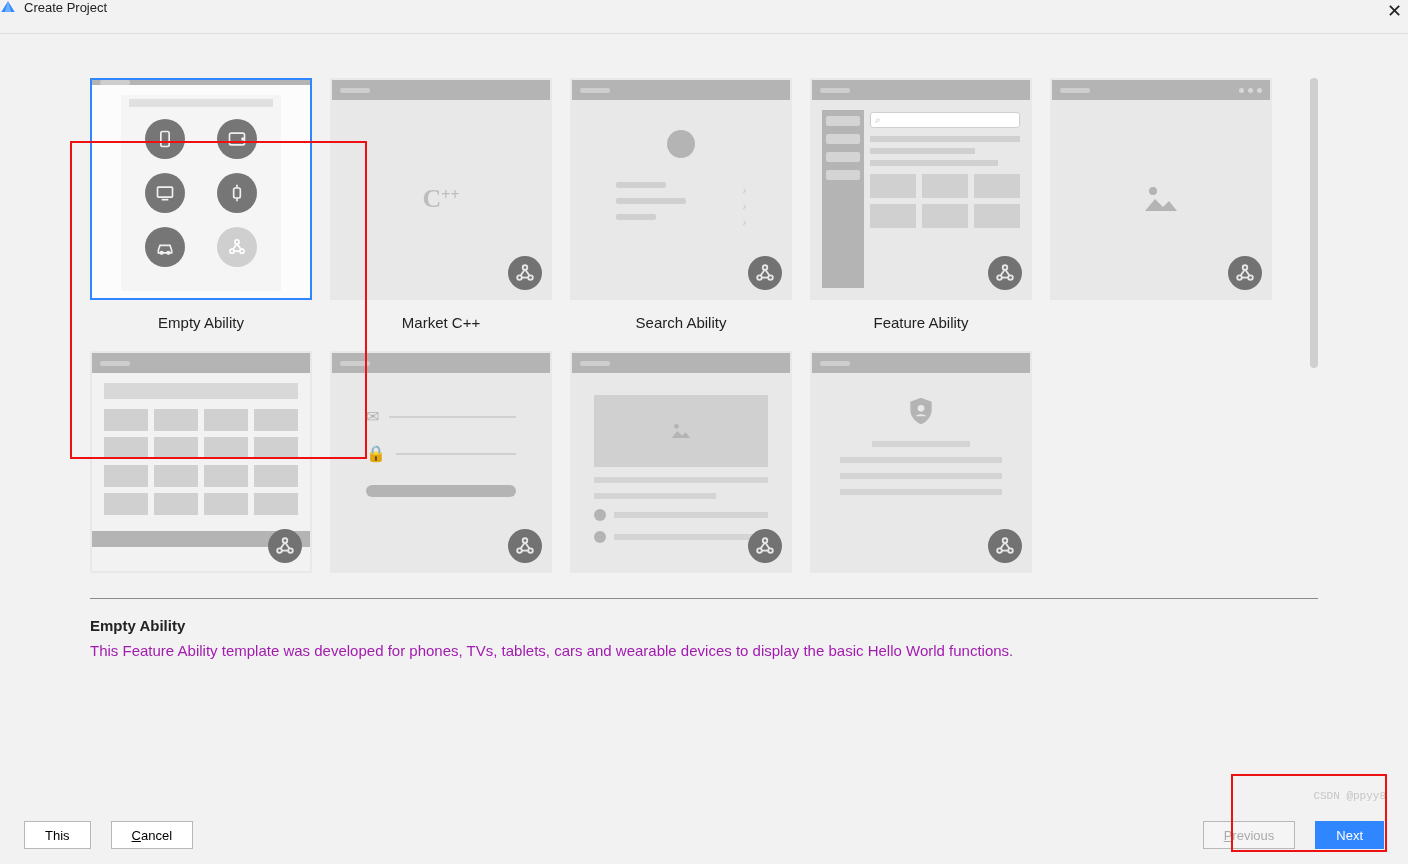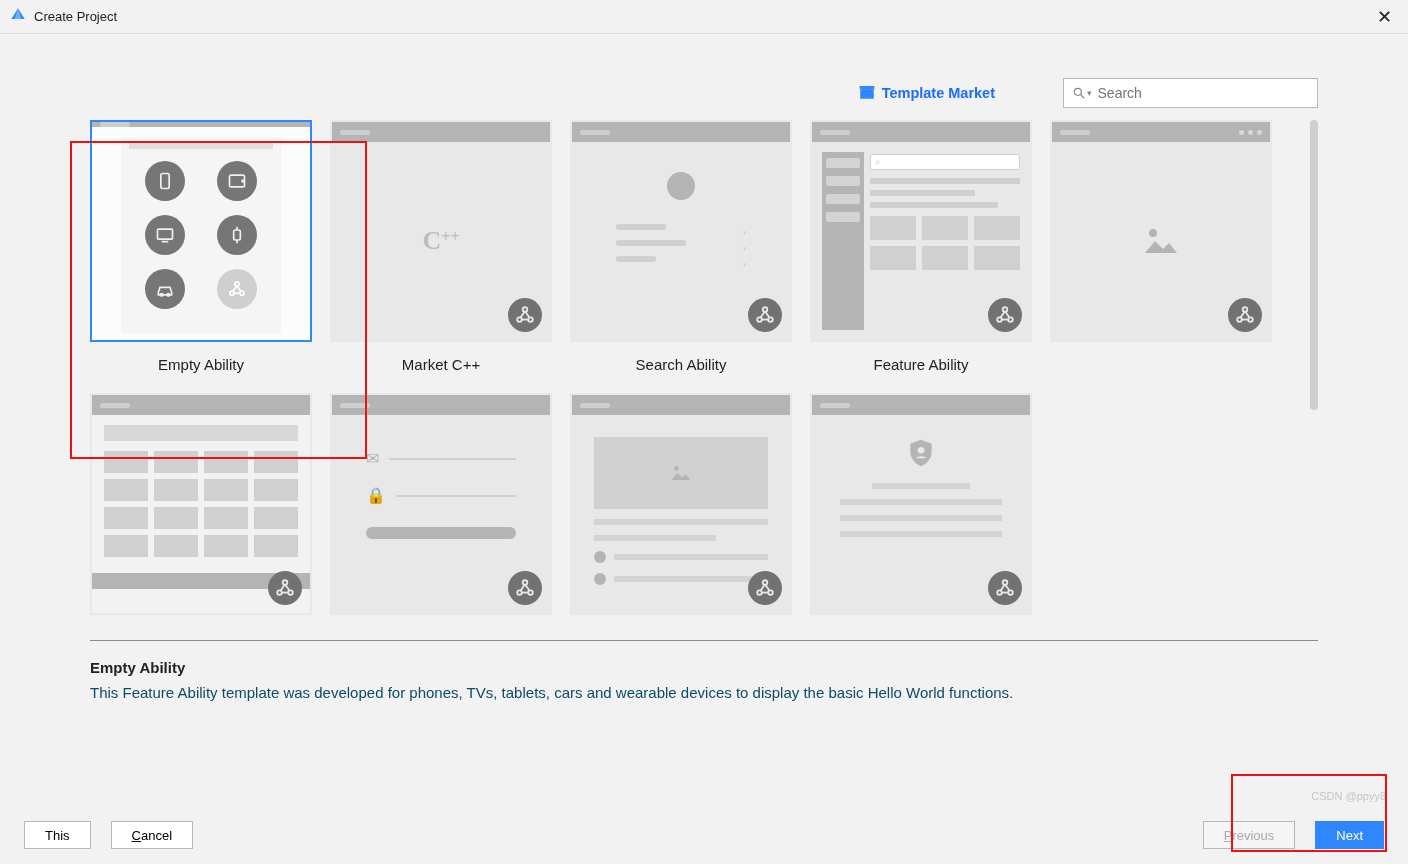--- a/index.html
+++ b/index.html
@@ -1,17 +1,17 @@
 <!DOCTYPE html>
 <html><head>
   <meta charset="utf-8">
   <style>
     * { box-sizing: border-box; margin: 0; padding: 0; }
     body { font-family: "Segoe UI", Arial, sans-serif; background: #f2f2f2; width: 1408px; height: 864px; overflow: hidden; color: #222; }
-    .titlebar { height: 34px; background: #f2f2f2; border-bottom: 1px solid #ddd; display: flex; align-items: center; padding: 0 10px; font-size: 13px; }
+    .titlebar { height: 34px; background: #f2f2f2; border-bottom: 1px solid #ddd; display: flex; padding: 0 0; font-size: 13px; }
     .titlebar .logo-icon { margin-right: 8px; }
     .titlebar .spacer { flex: 1; }
     .titlebar .close { font-size: 18px; padding: 0 6px; cursor: pointer; }
     .content { padding: 44px 90px 0 90px; }
     .heading { font-size: 30px; font-weight: 500; margin-bottom: 30px; }
     .toolbar-row { display: flex; justify-content: flex-end; align-items: center; gap: 68px; margin-bottom: 12px; }
     .market-link { color: #1a6dff; font-weight: 700; font-size: 14.5px; display: flex; align-items: center; gap: 6px; cursor: pointer; }
     .search-box { display: flex; align-items: center; border: 1px solid #b8b8b8; background: #fff; height: 30px; width: 255px; padding: 0 8px; }
     .search-box input { border: none; outline: none; flex: 1; font-size: 14px; background: transparent; }
     .search-box .mag { color: #888; margin-right: 6px; display: flex; align-items: center; }
@@ -27,21 +27,21 @@
     .tile-body { flex: 1; background: #e8e8e8; position: relative; padding: 10px; }
     .tile-label { margin-top: 14px; font-size: 15px; }
     .badge { position: absolute; right: 8px; bottom: 8px; width: 34px; height: 34px; border-radius: 50%; background: #727272; display: flex; align-items: center; justify-content: center; }
     .badge svg { width: 22px; height: 22px; }
     .redbox { position: absolute; border: 2px solid #e11; pointer-events: none; }
     .highlight1 { left: 70px; top: 141px; width: 297px; height: 318px; }
     .highlight2 { right: 21px; bottom: 12px; width: 156px; height: 78px; }
     .divider { height: 1px; background: #8c8c8c; margin: 15px 0 18px 0; }
     .desc-block { padding: 0 90px; }
     .desc-title { font-weight: 700; font-size: 15px; margin-bottom: 8px; }
-    .desc-text { font-size: 15px; color: #0c4a6e; }
+    .desc-text { font-size: 15px; color: #a21caf; }
     .footer { position: absolute; left: 0; right: 0; bottom: 0; height: 58px; padding: 0 24px; display: flex; align-items: center; gap: 20px; }
     .btn { height: 28px; padding: 0 20px; font-size: 13px; background: #fff; border: 1px solid #b8b8b8; cursor: pointer; display: flex; align-items: center; }
     .btn.primary { background: #2f86ff; color: #fff; border-color: #2f86ff; }
     .btn.disabled { color: #aaa; background: #f5f5f5; }
     .btn .ul { text-decoration: underline; }
     .footer .spacer2 { flex: 1; }
     .scroll-track { position: absolute; right: 0; top: 0; width: 8px; height: 100%; }
     .scroll-thumb { position: absolute; right: 0; top: 0; width: 8px; height: 290px; background: #cfcfcf; border-radius: 4px; }
     
     .empty-icons { width: 160px; margin: 0 auto; background: #f5f5f5; padding: 4px 8px 10px; }
@@ -78,61 +78,39 @@
     .feed-body { padding:12px; display:flex; flex-direction:column; gap:10px; }
     .feed-body .pic { height:72px; background:#d0d0d0; display:flex; align-items:center; justify-content:center; color:#b4b4b4;}
     .feed-body .txtl { height:6px; background:#d4d4d4; }
     .feed-body .item { display:flex; align-items:center; gap:8px; }
     .feed-body .item .c { width:12px; height:12px; border-radius:50%; background:#b4b4b4;}
     .feed-body .item .l { flex:1; height:6px; background:#d4d4d4;}
     .profile-body { padding:12px 18px; display:flex; flex-direction:column; align-items:center; gap:10px;}
     .profile-body .shield { color:#b4b4b4; }
     .profile-body .ln { width:100%; height:6px; background:#d4d4d4;}
     .profile-body .ln.s { width:60%; }
-    .watermark { position:absolute; right:22px; bottom:62px; font-size:11px; color:#c5c5c5; }
+    .watermark { position:absolute; right:22px; bottom:62px; font-size:11px; color:#c5c5c5;font-family:Liberation Mono, monospace; }
   </style>
 </head>
 <body>
 
 <div class="titlebar">
   <span class="logo-icon">
     <svg width="16" height="16" viewBox="0 0 24 24">
         <path d="M12 2 L22 18 L2 18 Z" fill="#2f86ff"></path>
         <path d="M12 2 L17 18 L7 18 Z" fill="#6bb0ff"></path>
       </svg>
   </span>
   <span>Create Project</span>
   <span class="spacer"></span>
   <span class="close">✕</span>
 </div>
 
 <div class="content">
 
-  <div class="toolbar-row">
-    <div class="market-link">
-      <span>
-        <svg width="18" height="18" viewBox="0 0 24 24">
-            <rect x="3" y="9" width="18" height="12" fill="#2f86ff"></rect>
-            <path d="M2 4h20v5H2z" fill="#6bb0ff"></path>
-            <path d="M2 4h20l-2 5H4z" fill="#2f86ff"></path>
-          </svg>
-      </span>
-      <span>Template Market</span>
-    </div>
-    <div class="search-box">
-      <span class="mag">
-        <svg width="14" height="14" viewBox="0 0 24 24" fill="none" stroke="#888" stroke-width="2">
-            <circle cx="10" cy="10" r="6"></circle>
-            <line x1="15" y1="15" x2="21" y2="21"></line>
-          </svg>
-        <span style="font-size:9px;margin-left:1px;">▾</span>
-      </span>
-      <input placeholder="Search" style="">
-    </div>
-  </div>
 
   <div class="grid-wrap">
     <div class="grid">
 
       <div class="tile selected">
         <div class="tile-card">
           <div class="tile-titlebar">
               <span class="bar"></span>
             </div>
           <div class="tile-body" style="background:#fcfcfc;">

